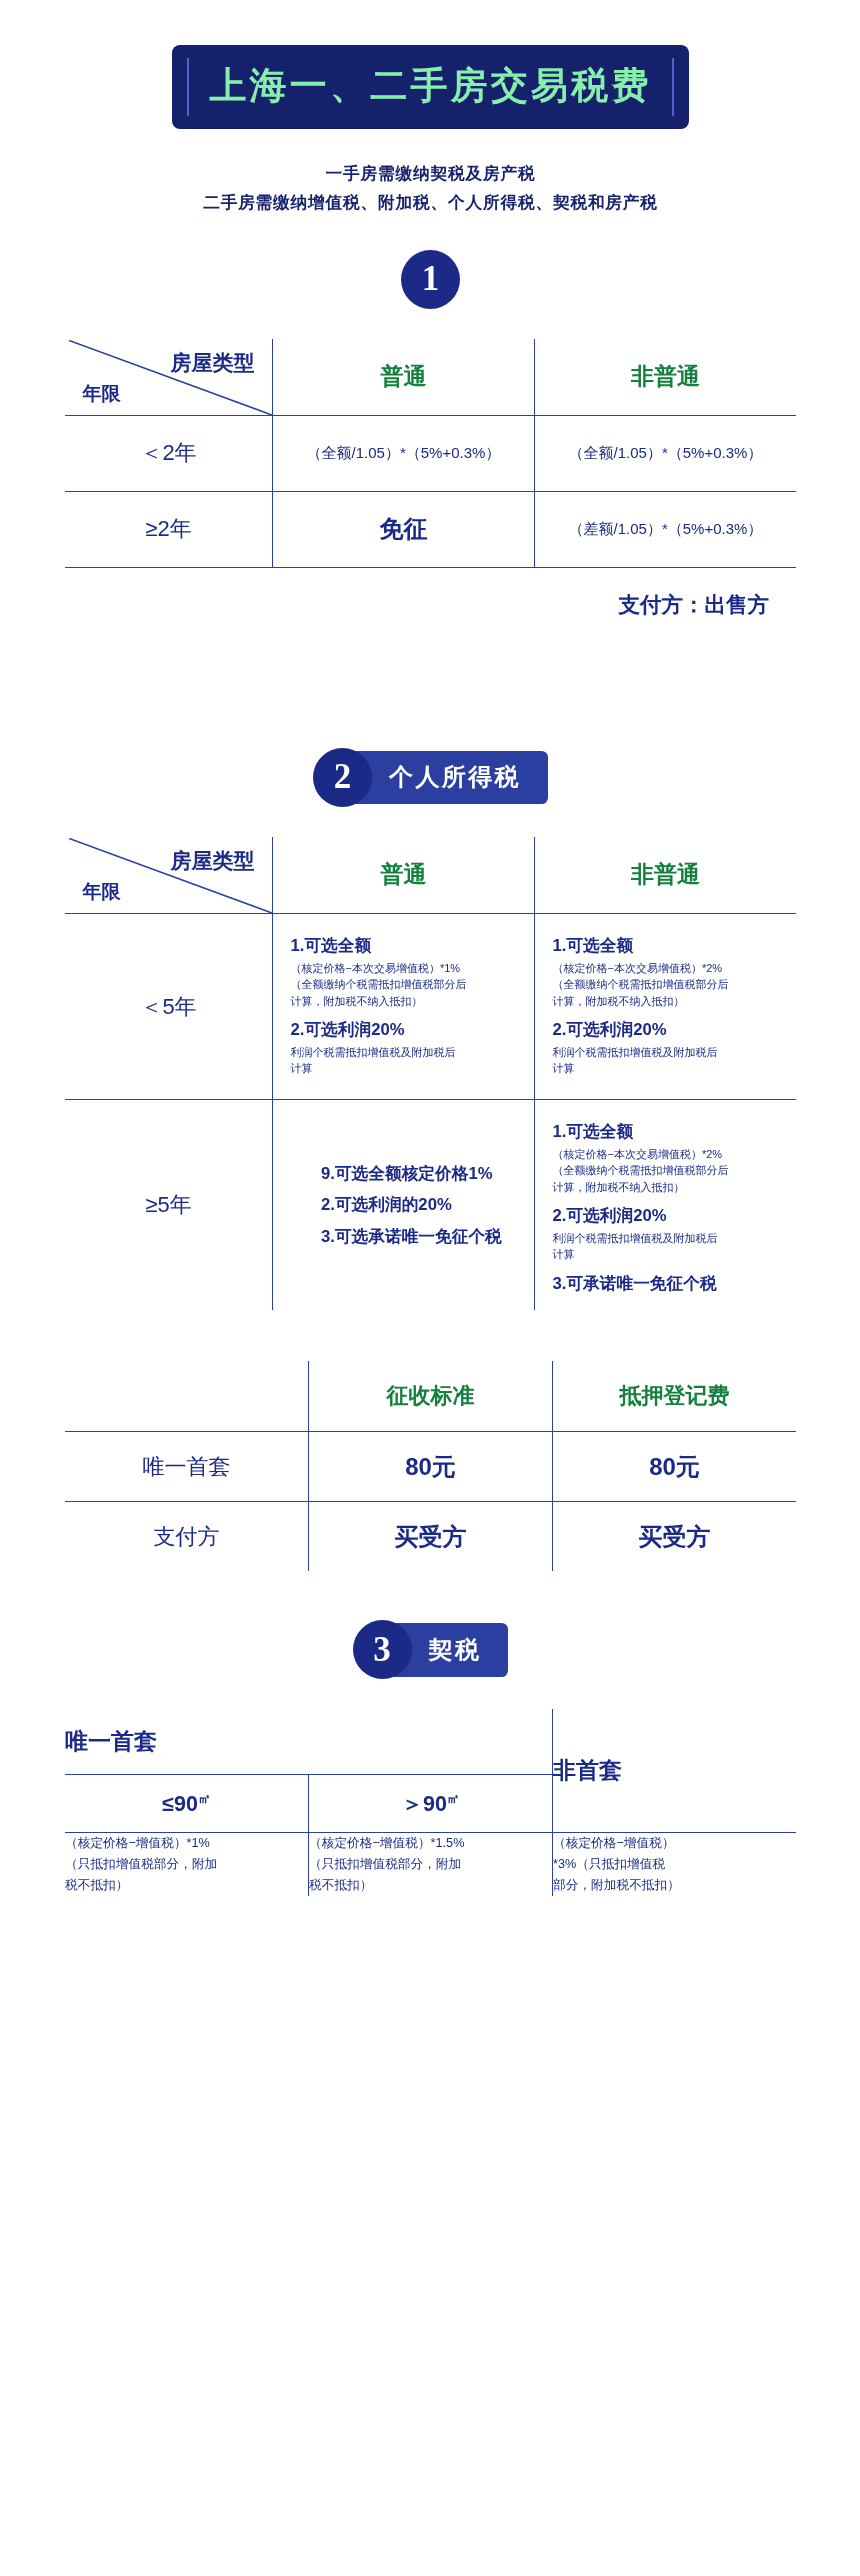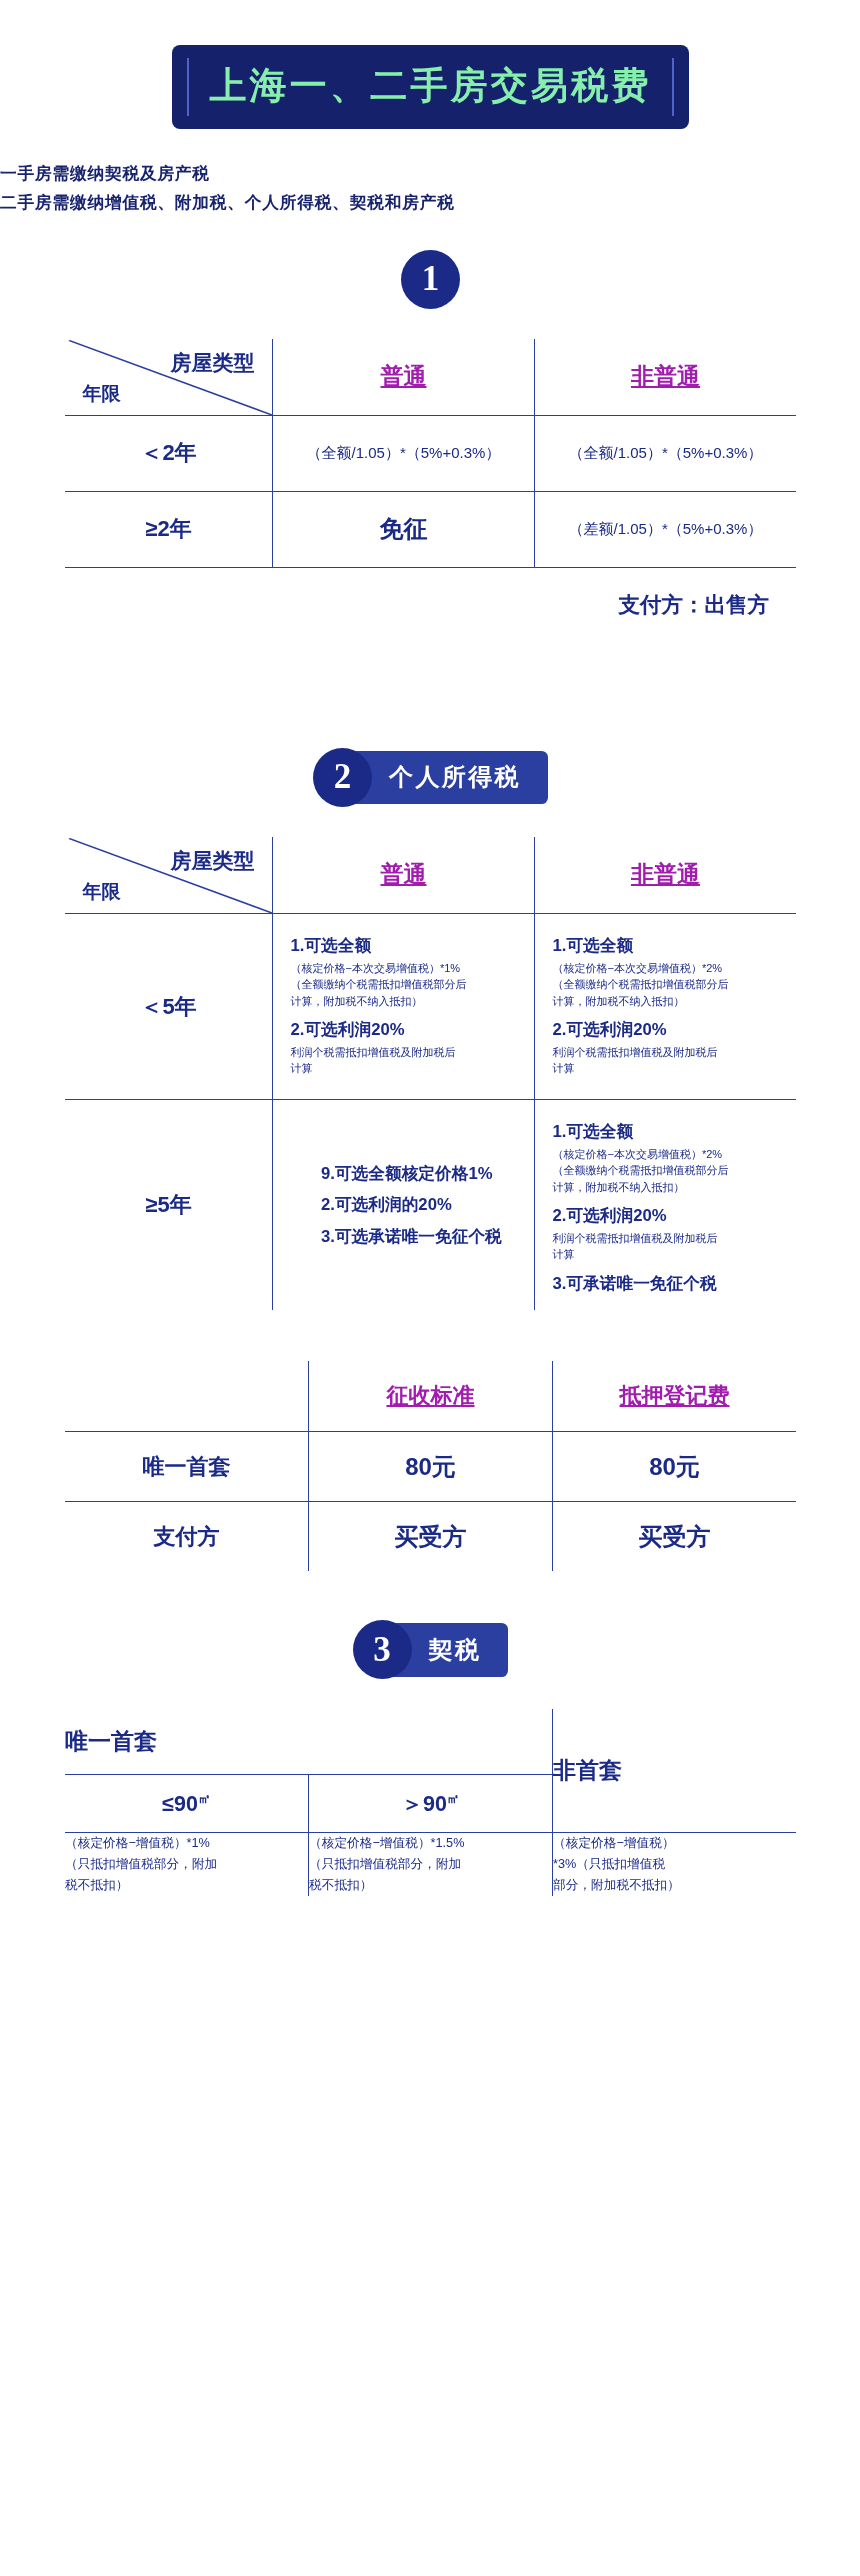--- a/index.html
+++ b/index.html
@@ -46,20 +46,21 @@
     top: 12.7px;
     bottom: 12.7px;
     width: 2.4px;
     background: #4f63c8;
   }
   .title-banner::before { left: 14.3px; }
   .title-banner::after { right: 14.3px; }
 
   
   .subtitles {
+    text-align: center;
     margin-bottom: 33px;
   }
   .subtitles div {
     font-size: 16.7px;
     font-weight: bold;
     color: #17236d;
     line-height: 1.75;
     letter-spacing: 0.8px;
   }
 
@@ -144,28 +145,27 @@
     left: 17.5px;
     bottom: 8px;
     font-size: 19px;
     font-weight: bold;
     color: #1b2a86;
   }
   .colhead {
     text-align: center;
     font-size: 23px;
     font-weight: bold;
-    color: #a21caf;
+    color: #15803d;
     height: 76px;
-    text-decoration: underline;
   }
   .rowhead {
     text-align: center;
     font-size: 22px;
-    font-weight: bold;
+    font-weight: normal;
     color: #1b2a86;
   }
   .cell-center {
     text-align: center;
     font-size: 15px;
     color: #1b2a86;
     padding: 14.3px 8px;
     line-height: 1.6;
   }
   .cell-big {

